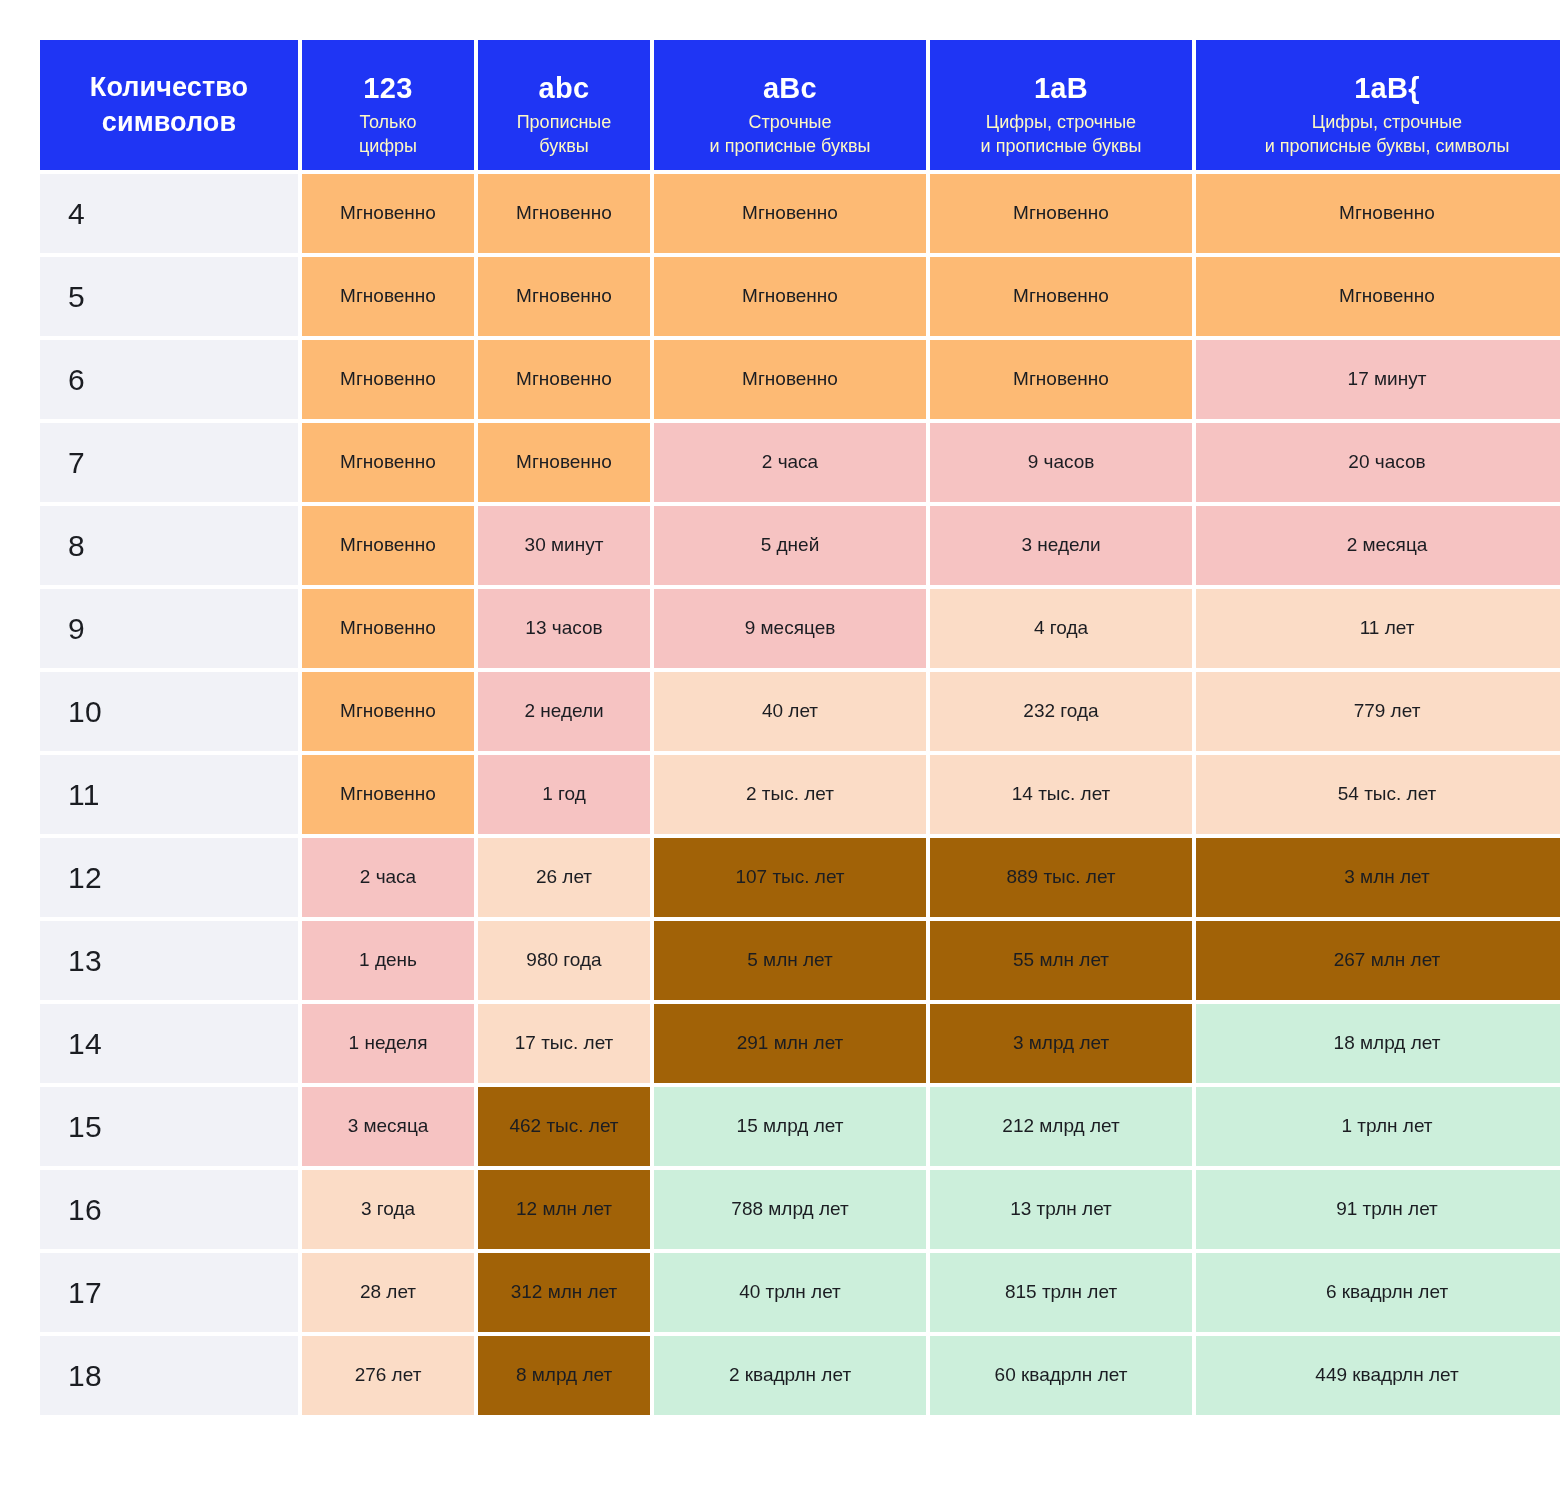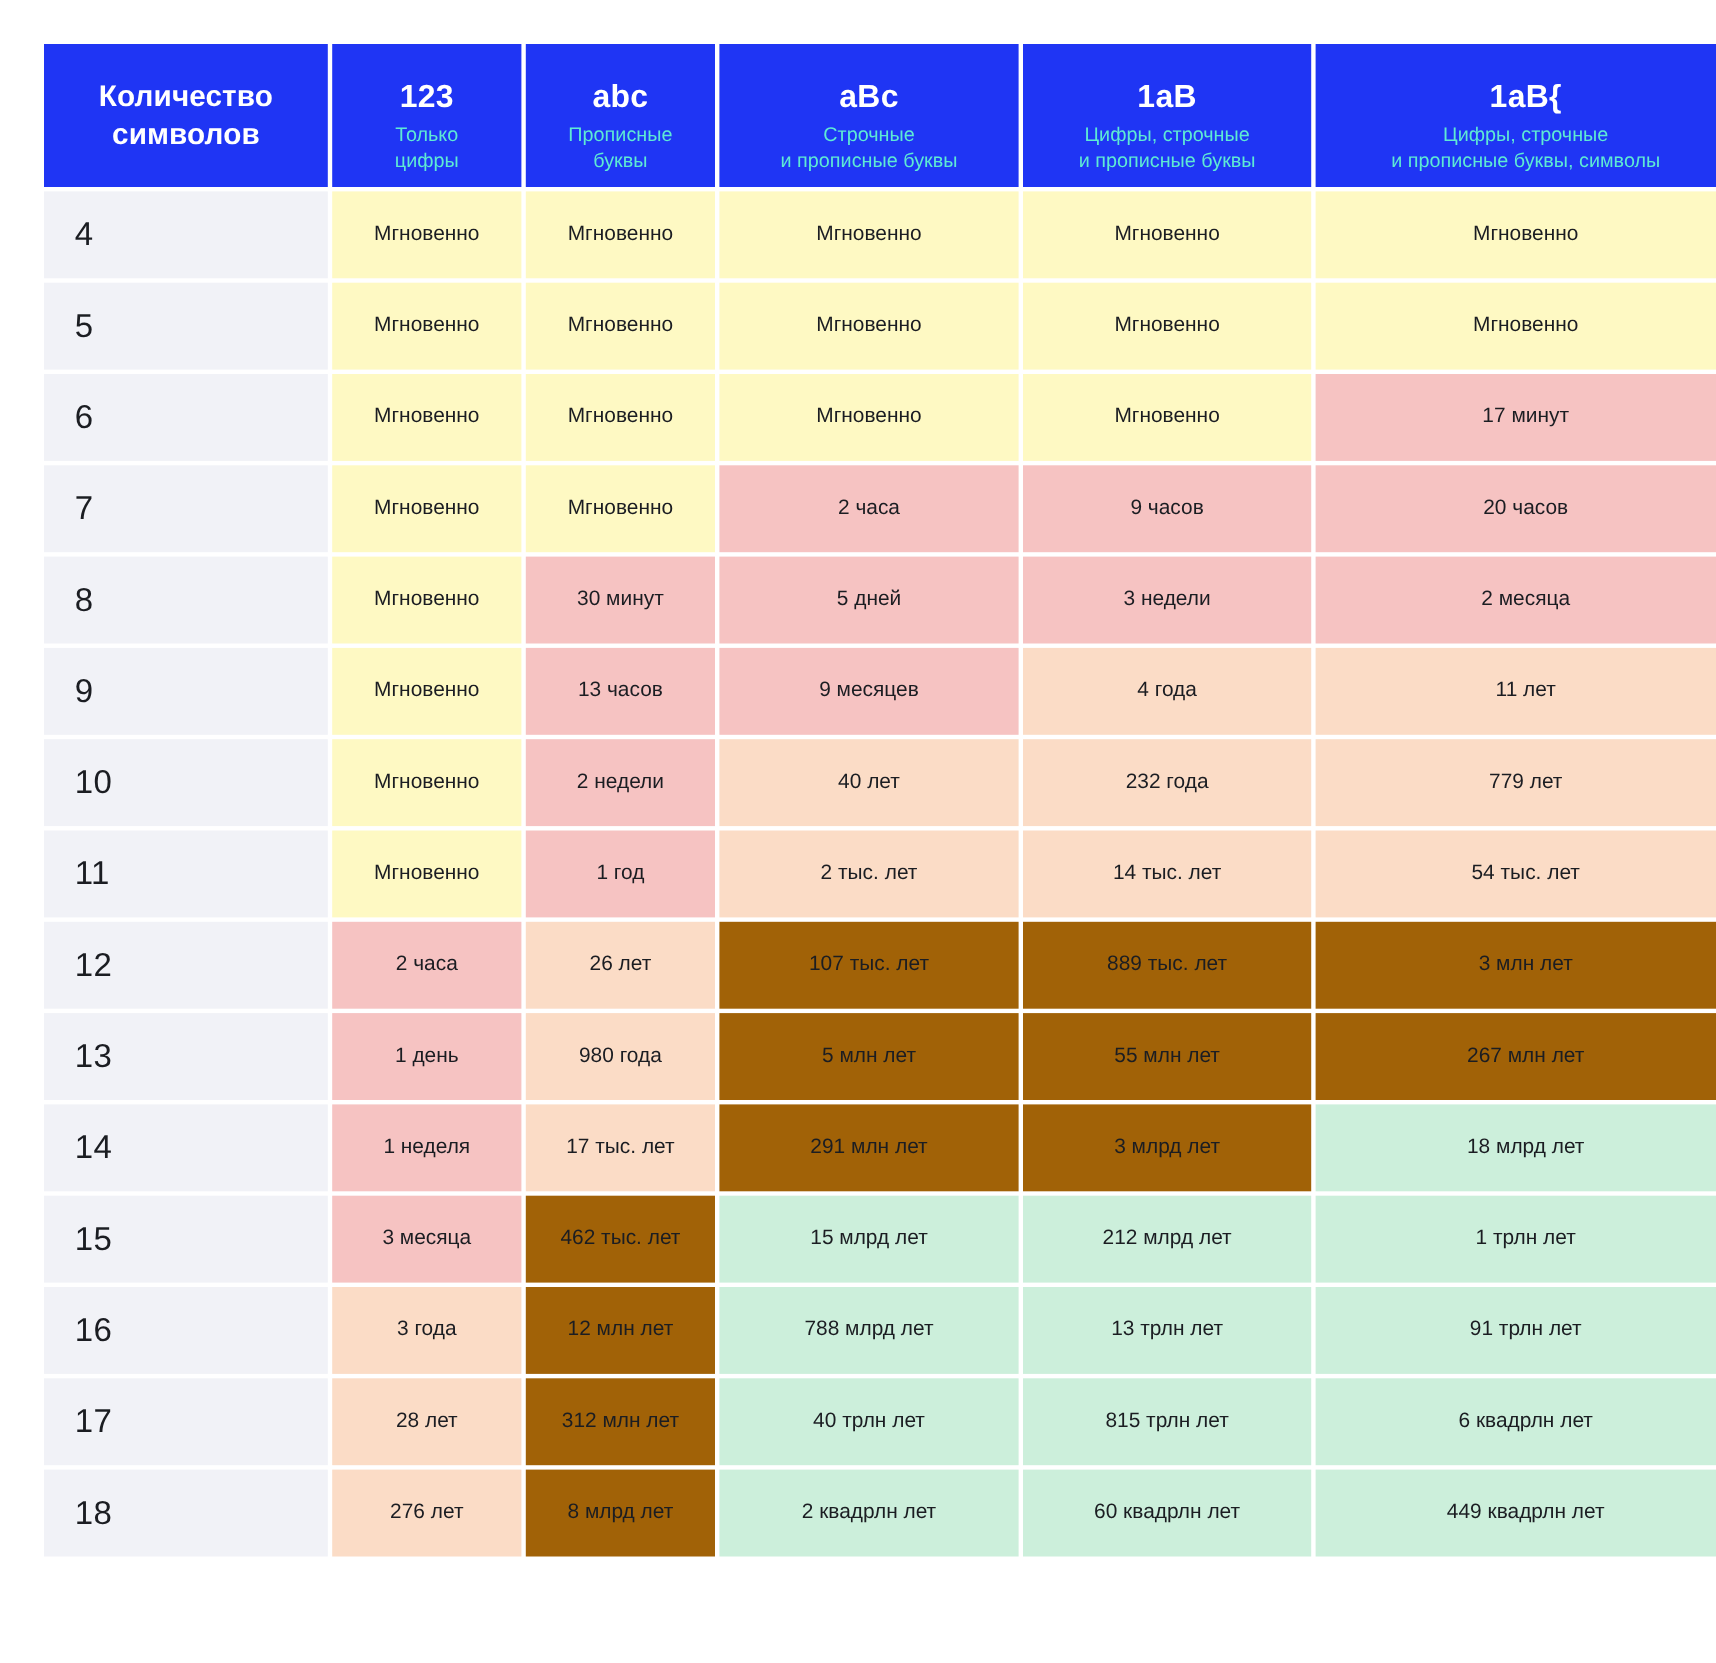--- a/index.html
+++ b/index.html
@@ -61,21 +61,21 @@
     font-weight: bold;
     line-height: 1.1;
     margin-bottom: 6px;
     letter-spacing: 0.3px;
     margin-top: 22px;
   }
   .head-sub {
     display: block;
     font-size: 18px;
     line-height: 1.33;
-    color: #5eead4;
+    color: #fef9c3;
     font-weight: normal;
   }
 
   
   tbody td {
     height: 79px;
     text-align: center;
     vertical-align: middle;
     font-size: 19px;
     line-height: 1.2;
@@ -87,21 +87,21 @@
   td.row-label {
     background: #F1F2F7;
     text-align: left;
     padding-left: 28px;
     font-size: 30px;
     color: #1b1d22;
     letter-spacing: 0.3px;
   }
 
   
-  .sev-1 { background: #fef9c3; }
+  .sev-1 { background: #fdba74; }
   .sev-3 { background: #F6C3C2; }
   .sev-4 { background: #FBDCC6; }
   .sev-5 { background: #a16207; }
   .sev-6 { background: #CCEFDB; }
 </style>
 </head>
 <body>
 
 <div class="table-wrap">
   <table class="pw-table">

